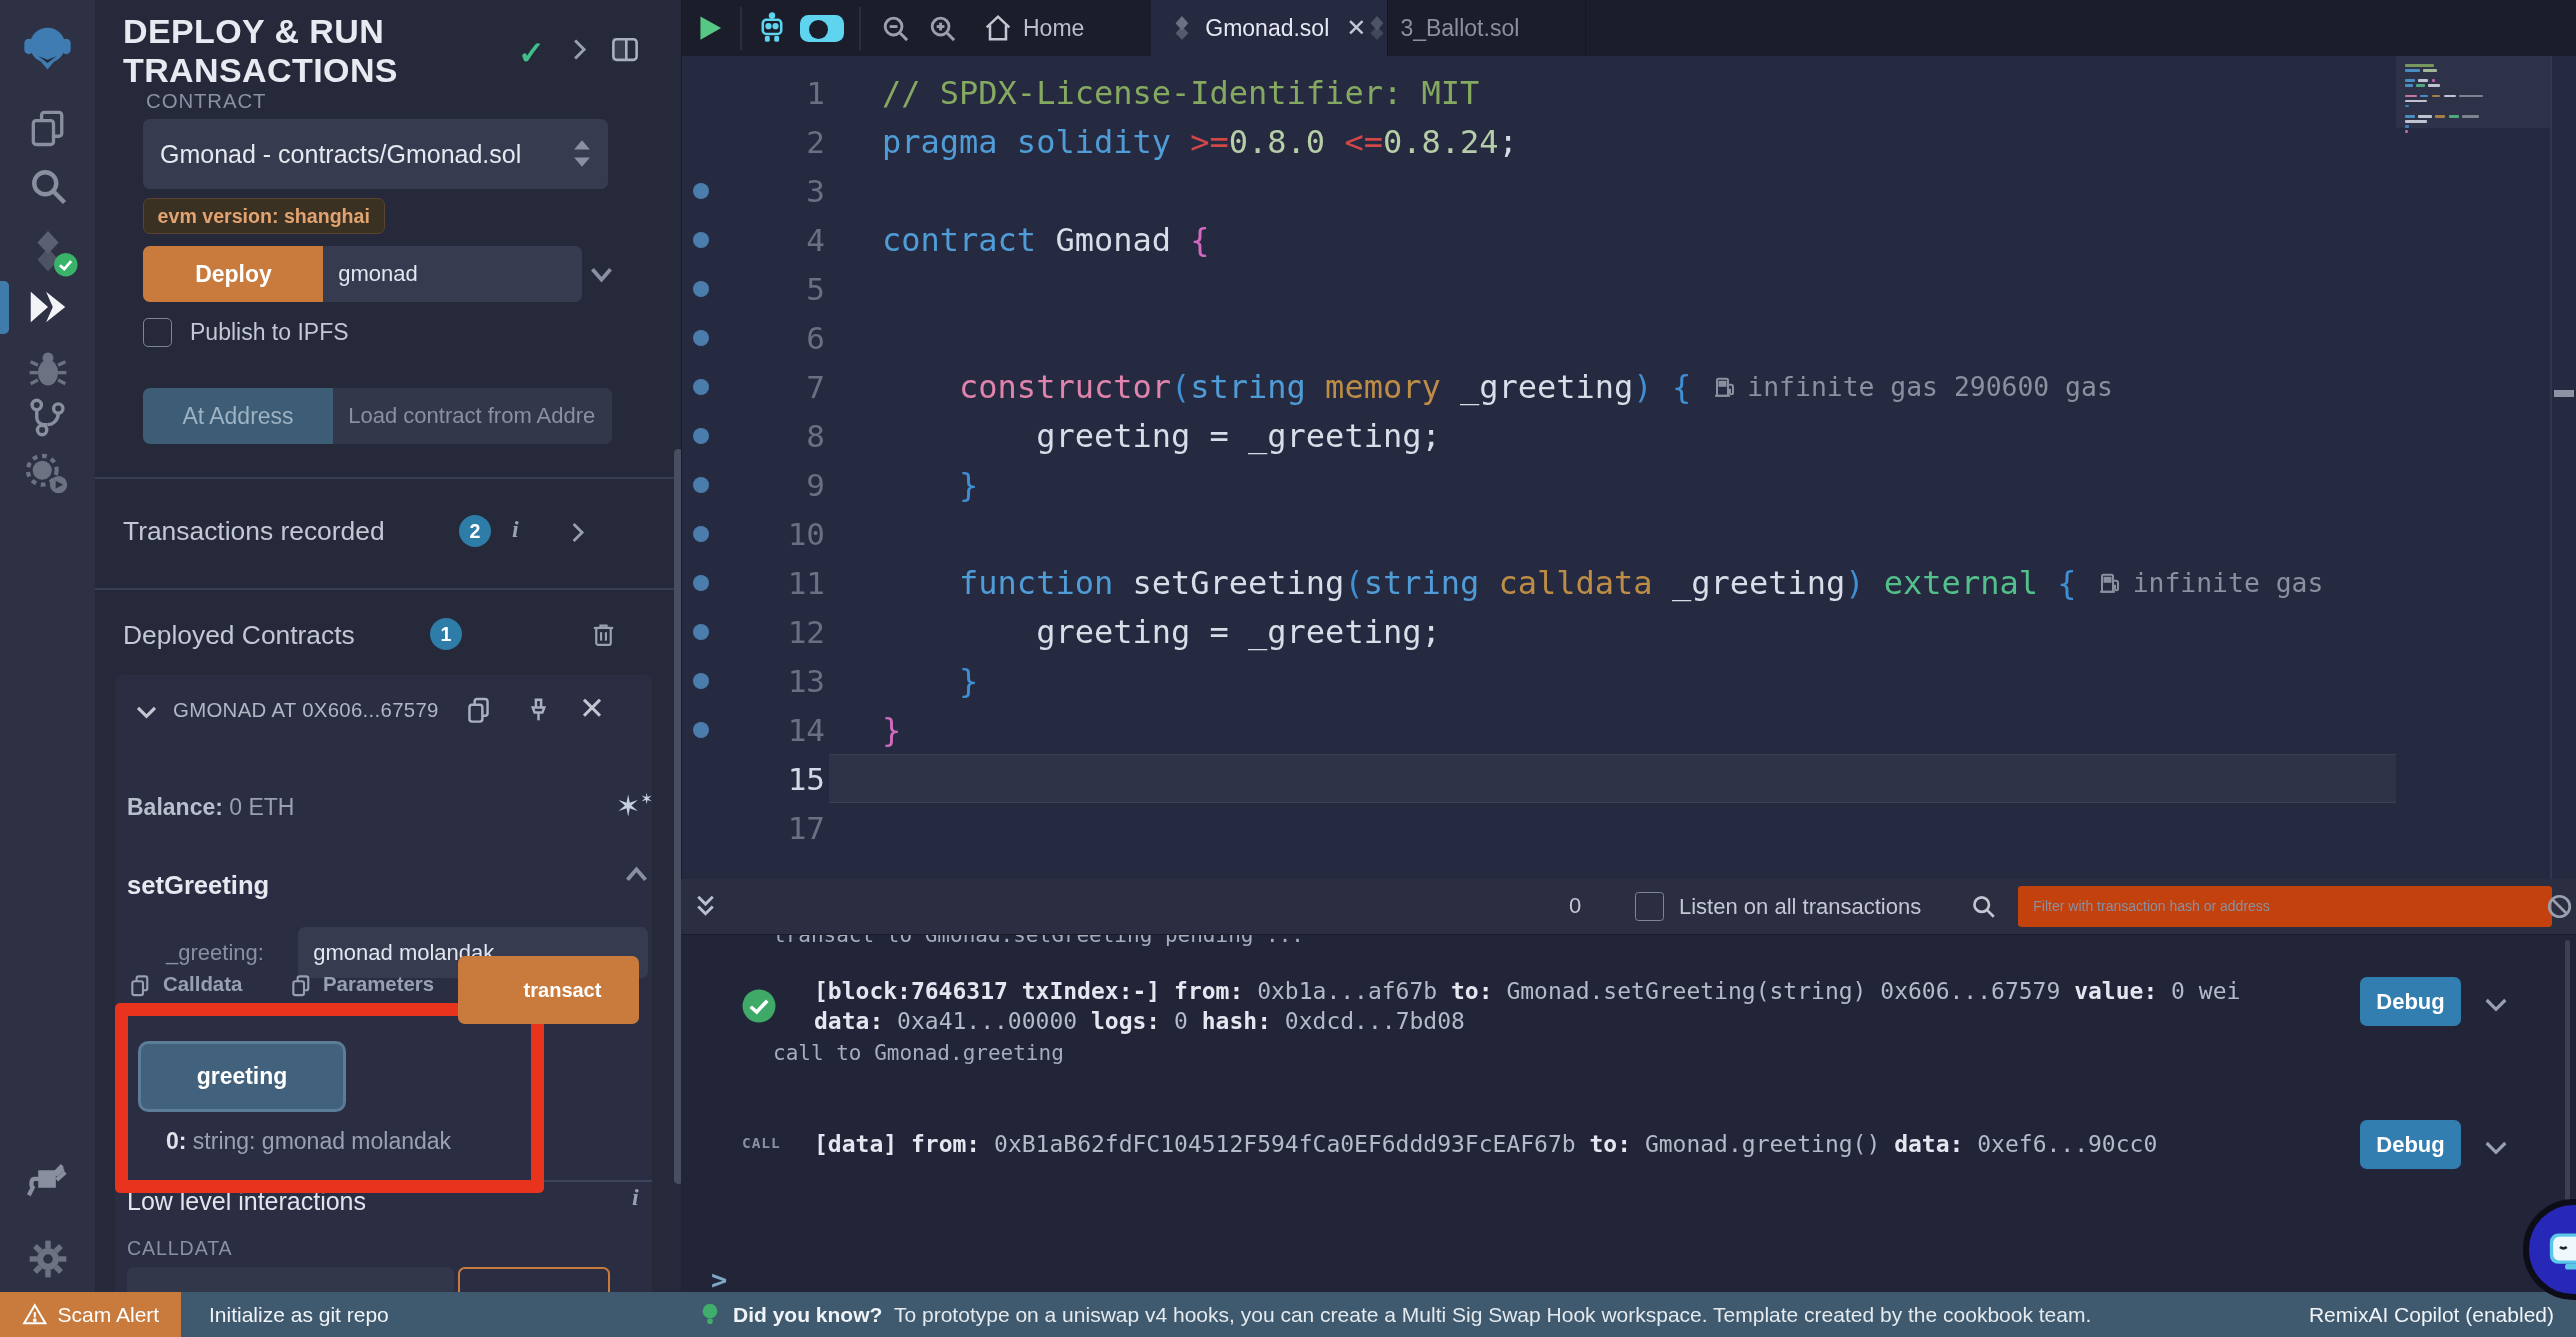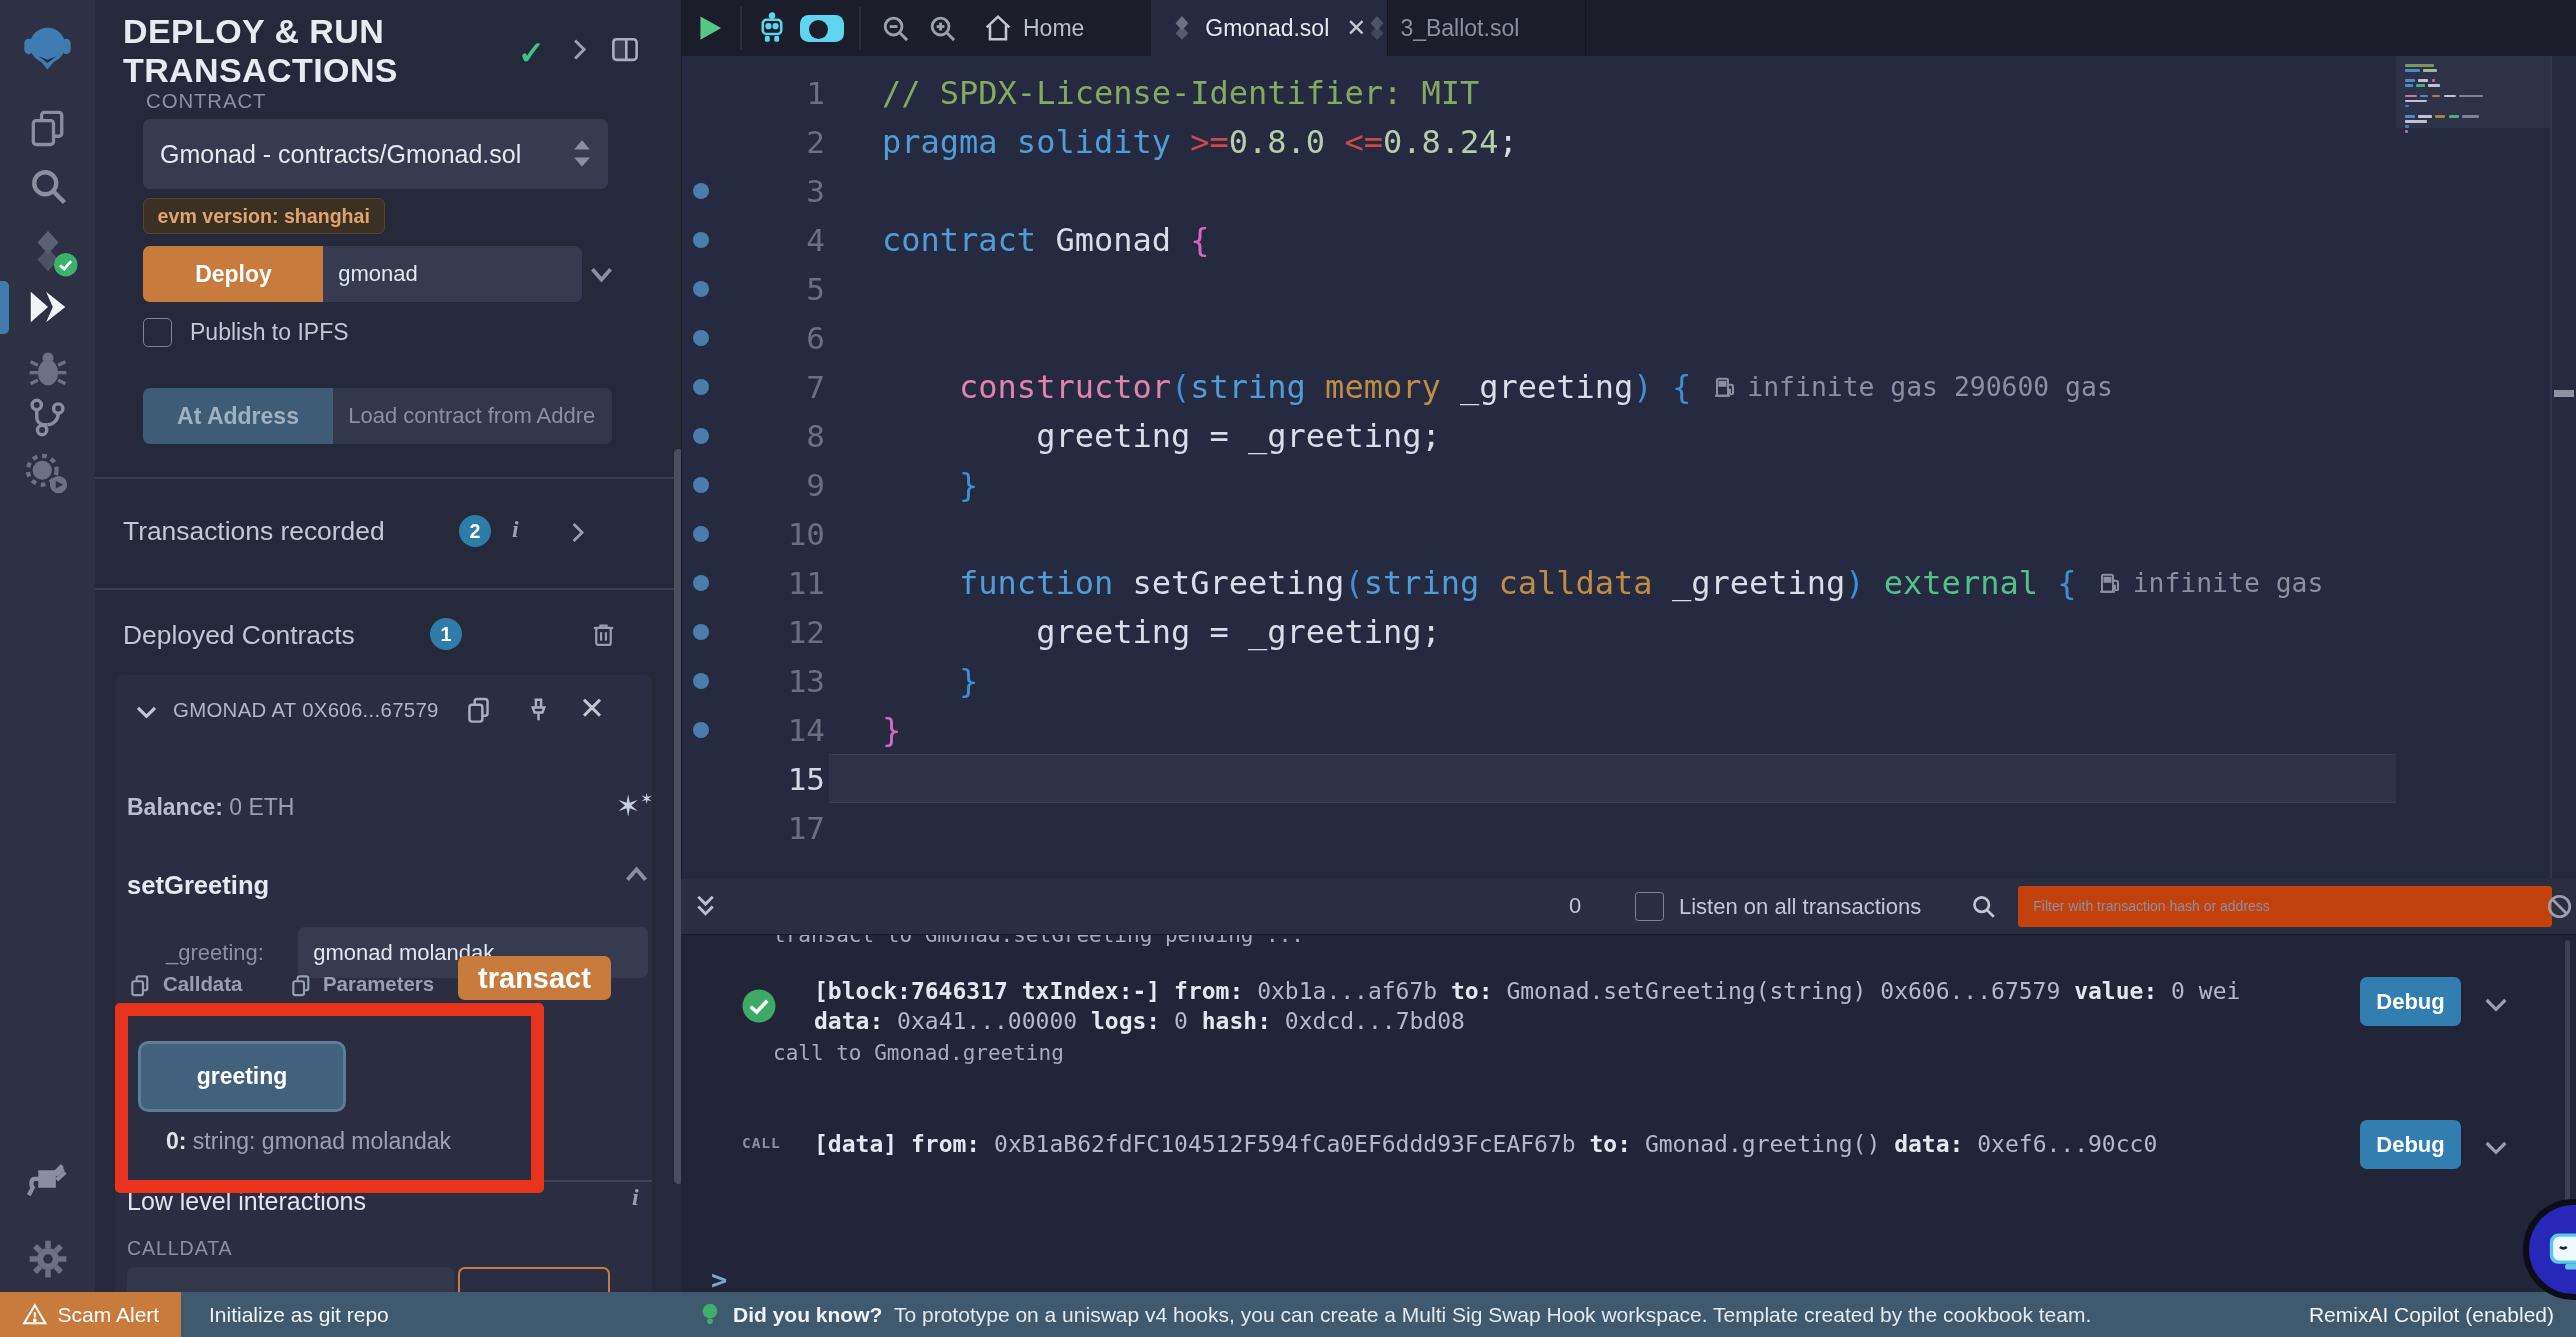--- a/index.html
+++ b/index.html
@@ -12,21 +12,21 @@
   .rail-item{position:absolute;left:0;width:95px;height:61px;display:flex;align-items:center;justify-content:center;}
   .rail-ind{left:0;width:8.5px;height:53px;background:#3f7cab;border-radius:0 5.1px 5.1px 0;}
   
   #panel{left:95px;top:0;width:586px;height:1337px;background:#262939;}
   .ptitle{font-size:34px;font-weight:bold;color:#e8eaf2;line-height:39px;letter-spacing:0.4px;}
   .plabel{font-size:20.4px;color:#8a90a2;letter-spacing:0.9px;}
   .select{background:#373b50;border-radius:6.8px;display:flex;align-items:center;color:#e6e9f0;font-size:25px;padding:0 17px;}
   .badge-evm{background:#3a3123;border:1.7px solid #5a452c;border-radius:6.8px;color:#e2a371;font-size:19.6px;font-weight:bold;display:flex;align-items:center;padding:0 13.6px;}
   .btn{display:flex;align-items:center;justify-content:center;border-radius:6.8px;font-size:23px;cursor:pointer;}
   .btn-orange{background:#c87b3d;color:#fff;font-weight:bold;}
-  .btn-teal{background:#3d5c75;color:#9db2c2;font-weight:bold;}
+  .btn-teal{background:#3d5c75;color:#9db2c2;font-weight:normal;}
   .inp{background:#373b50;border:none;color:#e2e6ee;font-size:22px;font-family:"Liberation Sans",sans-serif;padding:0 15.3px;border-radius:0 6.8px 6.8px 0;outline:none;}
   .inp::placeholder{color:#8a90a2;}
   .sep{background:#3a3e52;height:1.7px;}
   .sect{font-size:26.4px;color:#c3c8d4;}
   .count-badge{background:#2e7ca8;color:#fff;border-radius:50%;width:32px;height:32px;display:flex;align-items:center;justify-content:center;font-size:19.6px;font-weight:bold;}
   .card{background:#2b2e42;border-radius:8.5px 8.5px 0 0;}
   .chk{appearance:none;-webkit-appearance:none;width:29px;height:29px;border:1.7px solid #7f8596;border-radius:5.1px;background:transparent;margin:0;}
   .info-i{font-family:"Liberation Serif",serif;font-style:italic;font-weight:bold;font-size:24px;color:#9aa0ae;}
   
   #editor{left:681px;top:0;width:1895px;height:879px;background:#262a40;border-left:1.7px solid #191b26;}
@@ -273,21 +273,21 @@
         </svg>
       </div>
     <div class="abs" style="left:68px;top:973px;font-size:20.4px;font-weight:bold;color:#97a0b2;">Calldata</div>
     <div class="abs" style="left:193px;top:971px;">
         <svg width="25.6" height="29" viewBox="0 0 24 24" fill="none" stroke="#97a0b2" stroke-width="2">
           <rect x="9" y="3.5" width="10" height="13" rx="2"></rect>
           <rect x="5" y="8" width="10" height="13" rx="2" fill="#2b2e42"></rect>
         </svg>
       </div>
     <div class="abs" style="left:228px;top:973px;font-size:20.4px;font-weight:bold;color:#97a0b2;">Parameters</div>
-    <div class="abs btn btn-orange" style="left:363px;top:956px;width:153px;height:44px;z-index:7;font-size:29px;">transact</div>
+    <div class="abs btn btn-orange" style="left:363px;top:956px;width:153px;height:68px;z-index:7;font-size:20px;padding-left:28px;">transact</div>
 
     <div class="abs btn" style="left:43px;top:1041px;width:202px;height:65px;background:#41617c;border:3.4px solid #5c7d97;border-radius:10.2px;color:#fff;font-weight:bold;font-size:23px;z-index:7;">greeting</div>
     <div class="abs" style="left:71px;top:1128px;font-size:23px;z-index:7;">
       <b style="color:#dfe3ec;">0:</b><span style="color:#9aa2b2;"> string: gmonad molandak</span>
     </div>
 
     <div class="abs sep" style="left:19.6px;top:1180px;width:537px;background:#40445a;"></div>
     <div class="abs" style="left:32px;top:1187px;font-size:25px;color:#e2e5ee;">Low level interactions</div>
     <div class="abs info-i" style="left:537px;top:1184px;">i</div>
     <div class="abs" style="left:32px;top:1237px;font-size:19.6px;color:#8a90a2;letter-spacing:0.9px;">CALLDATA</div>

